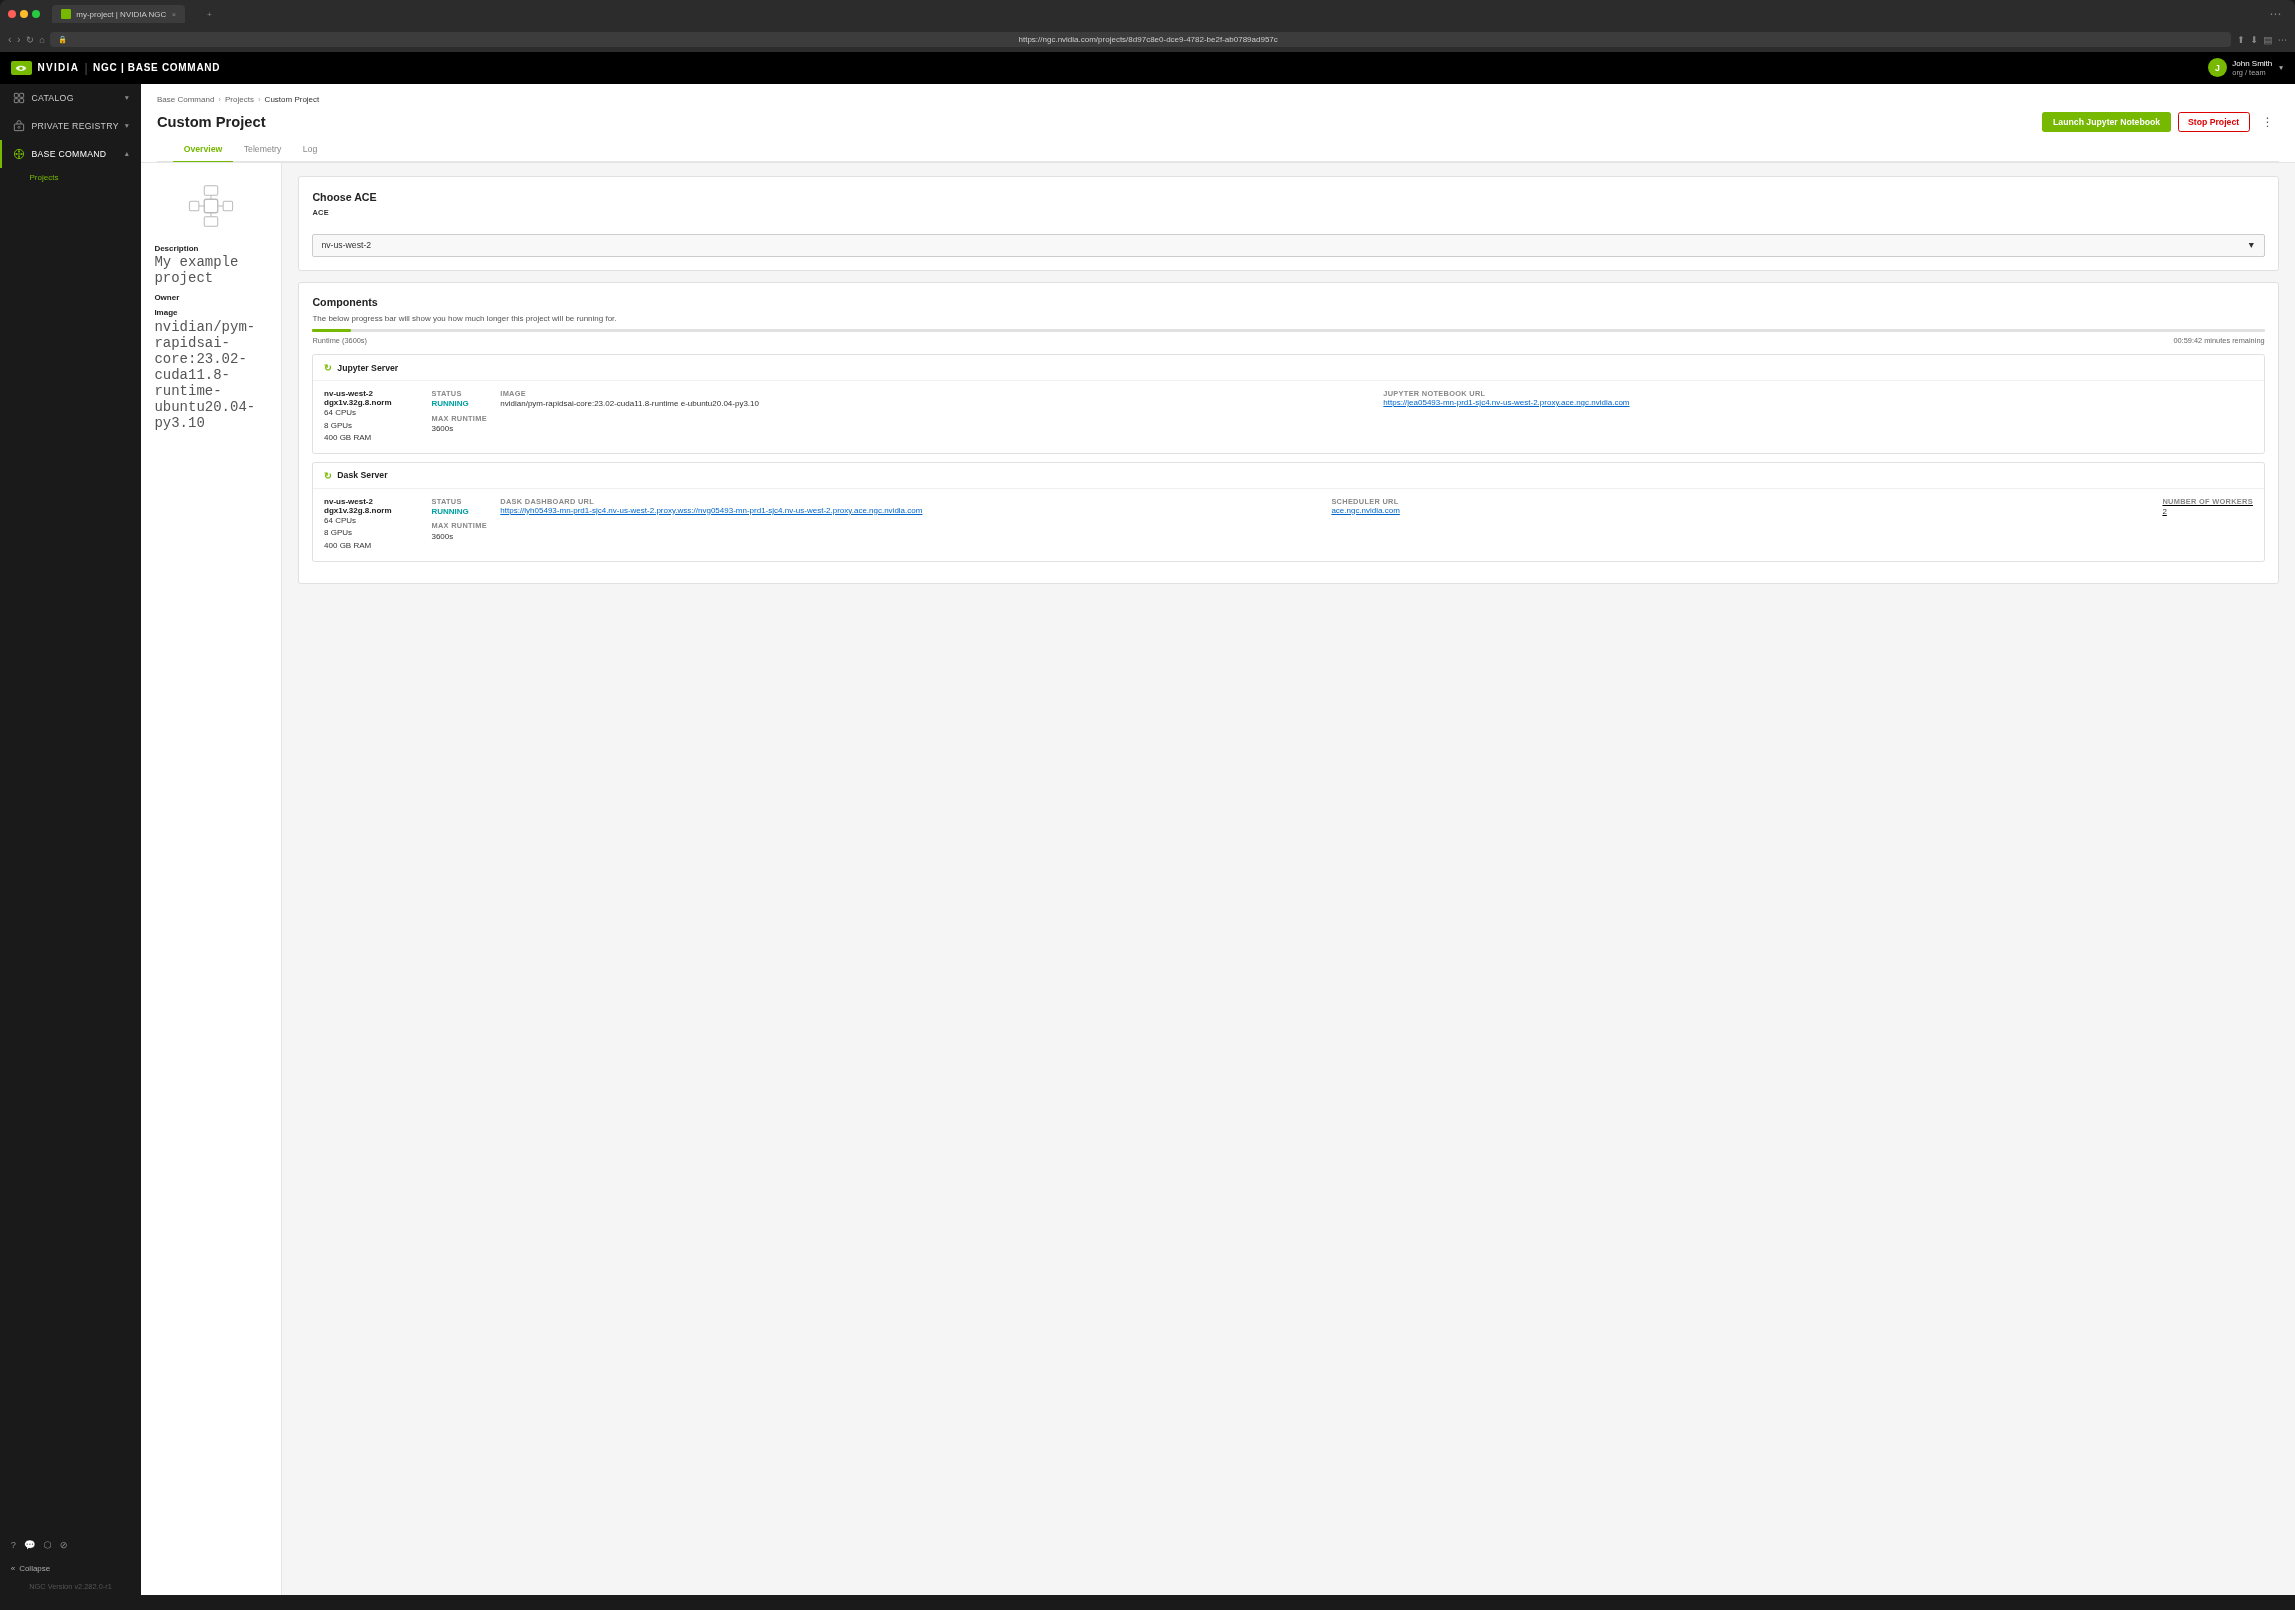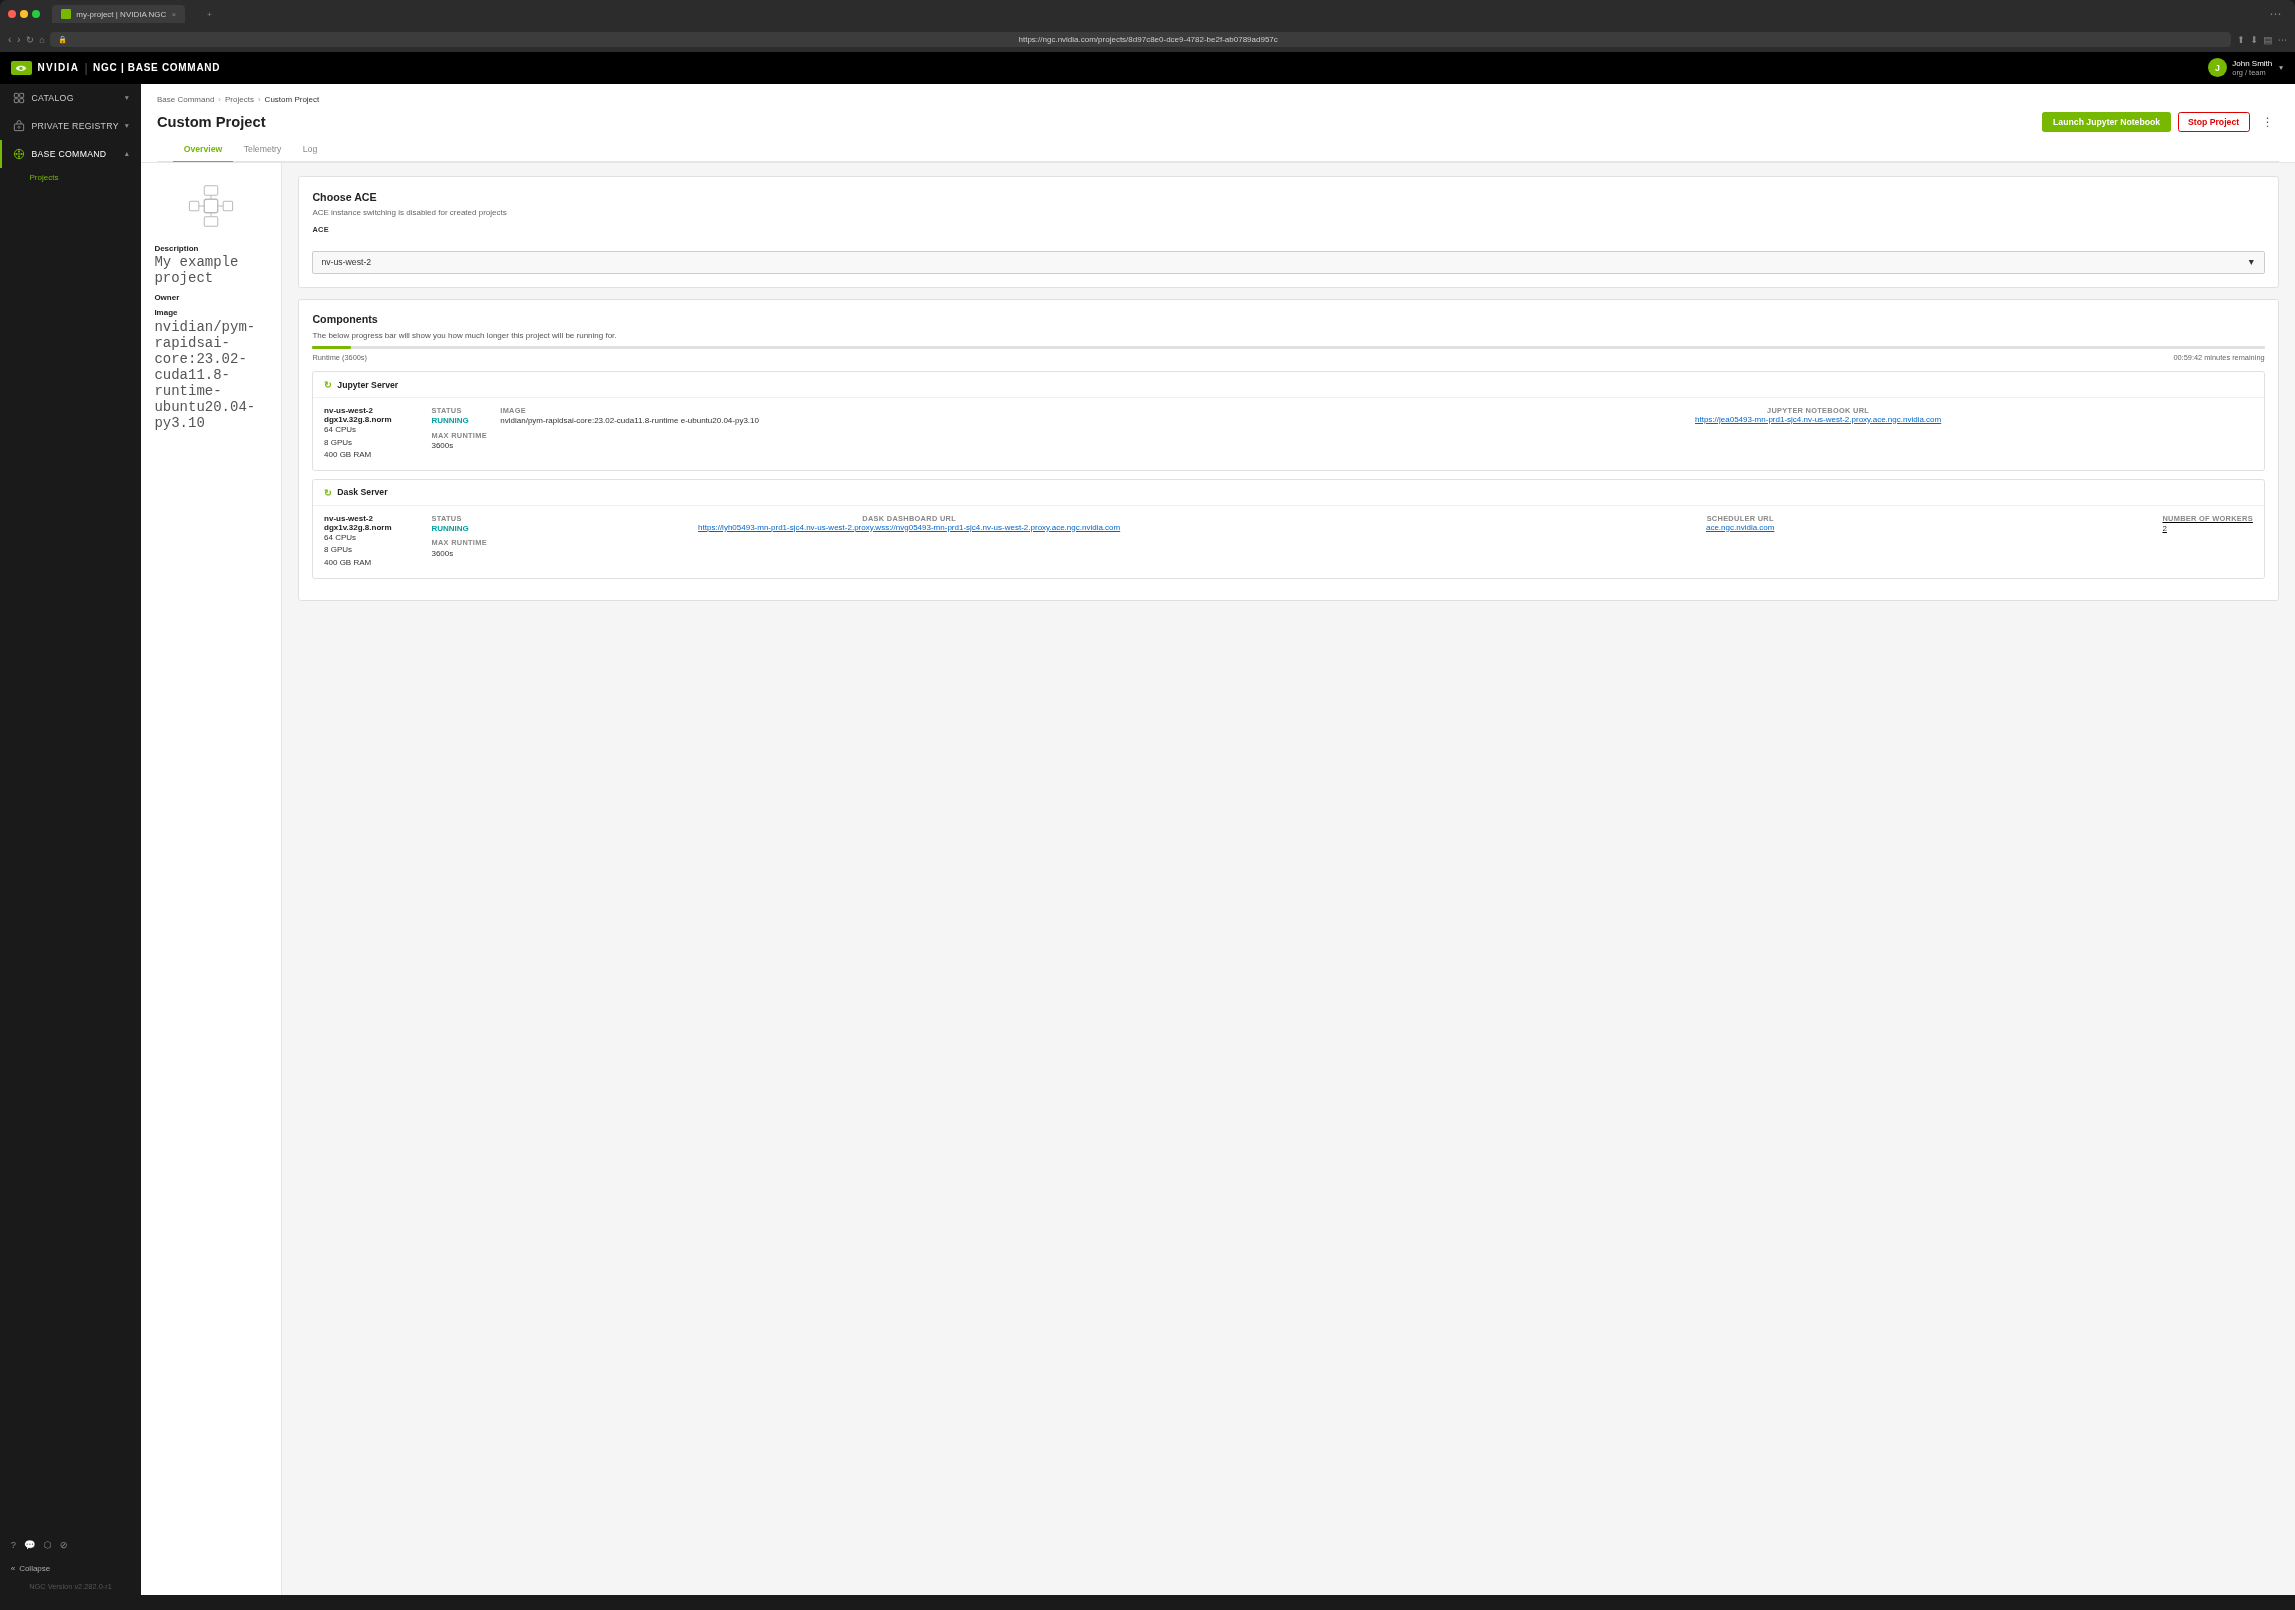--- a/index.html
+++ b/index.html
@@ -112,21 +112,21 @@
     .server-spec-row { font-size: 8px; color: #333; line-height: 1.6; }
     .server-spec-bold { font-weight: 700; color: #222; font-size: 8px; }
     .server-status-col { min-width: 67px; padding-left: 13.4px; }
     .server-status-label { font-size: 7.4px; color: #888; font-weight: 600; text-transform: uppercase; letter-spacing: 0.3px; }
     .server-status-value { font-size: 8px; color: #00a0a0; font-weight: 600; margin-top: 1.3px; }
     .server-maxruntime-label { font-size: 7.4px; color: #888; font-weight: 600; text-transform: uppercase; letter-spacing: 0.3px; margin-top: 5.4px; }
     .server-maxruntime-value { font-size: 8px; color: #333; margin-top: 1.3px; }
     .server-image-col { flex: 1; padding-left: 13.4px; }
     .server-image-label { font-size: 7.4px; color: #888; font-weight: 600; text-transform: uppercase; letter-spacing: 0.3px; }
     .server-image-value { font-size: 8px; color: #333; margin-top: 1.3px; word-break: break-all; }
-    .server-url-col { flex: 1; padding-left: 13.4px; text-align: center; }
+    .server-url-col { flex: 1; padding-left: 13.4px; }
     .server-url-label { font-size: 7.4px; color: #888; font-weight: 600; text-transform: uppercase; letter-spacing: 0.3px; }
     .server-url-value { font-size: 8px; color: #0066cc; margin-top: 0; word-break: break-all; text-decoration: underline; cursor: pointer; }
     .server-workers-col { min-width: 67px; padding-left: 13.4px; text-decoration: underline; }
     .server-workers-label { font-size: 7.4px; color: #888; font-weight: 600; text-transform: uppercase; letter-spacing: 0.3px; }
     .server-workers-value { font-size: 8px; color: #333; margin-top: 1.3px; }
 
     
     svg { display: inline-block; }
   </style>
 </head>
@@ -311,21 +311,20 @@
             <div class="project-meta-value"></div>
             <div class="project-meta-label">Image</div>
             <div class="project-meta-value">nvidian/pym-rapidsai-core:23.02-cuda11.8-runtime-ubuntu20.04-py3.10</div>
           </div>
         </div>
 
         <div class="overview-content">
 
           <div class="section-card">
             <div class="section-title">Choose ACE</div>
-            <div class="section-desc">ACE instance switching is disabled for created projects</div>
             <div class="ace-label">ACE</div>
             <div class="ace-select">
               <span>nv-us-west-2</span>
               <span>▼</span>
             </div>
           </div>
 
           <div class="section-card">
             <div class="components-title">Components</div>
             <div class="components-desc">The below progress bar will show you how much longer this project will be running for.</div>

